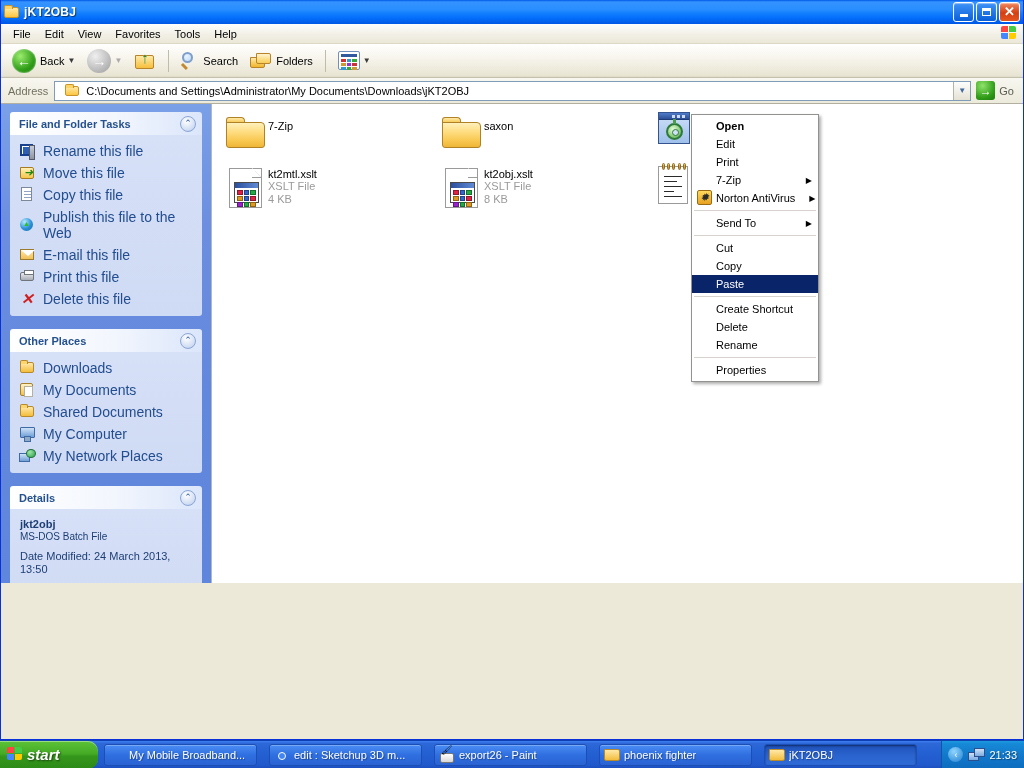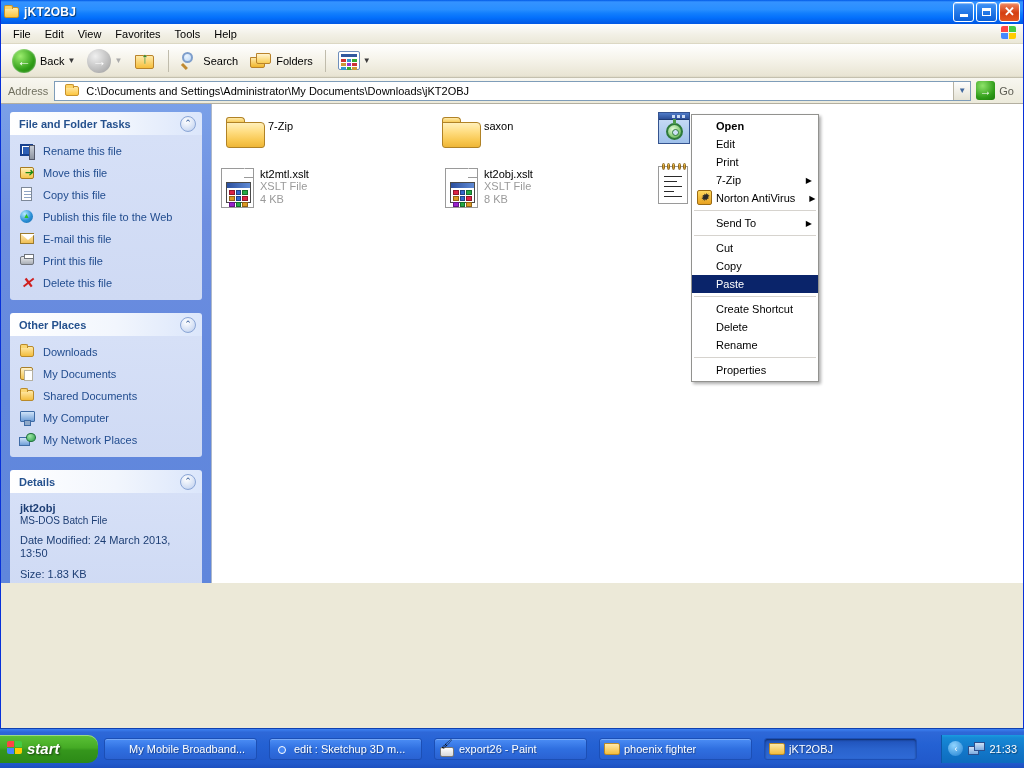--- a/index.html
+++ b/index.html
@@ -208,21 +208,21 @@
     display: flex; align-items: center; justify-content: center;
     color: #2b5494; font-size: 9px; line-height: 1;
   }
   .panel-body {
     background: linear-gradient(to bottom,#d6e0f7,#cfdaf4);
     padding: 8px 6px 9px 9px;
   }
   .task-row { display: flex; align-items: center; margin-bottom: 6px; }
   .task-row:last-child { margin-bottom: 0; }
   .task-row .ticon { width: 18px; flex: 0 0 18px; height: 16px; position: relative; margin-right: 6px; }
-  .task-row .tlbl { color: #224d8f; font-size: 11px; }
+  .task-row .tlbl { color: #224d8f; font-size: 14px; }
 
   
   .ic-rename { position:absolute; left:1px; top:1px; width:13px; height:12px; background:#fff; border:2px solid #17418f; }
   .ic-rename::after { content:""; position:absolute; right:-4px; top:-1px; width:4px; height:13px; background:linear-gradient(to bottom,#c8cdd6,#8d94a1); border:1px solid #53586a;}
   .ic-rename::before { content:""; position:absolute; left:1px; top:1px; width:8px; height:7px; background:#2d5fb5;}
   .ic-move { position:absolute; left:1px; top:2px; width:14px; height:12px; background:linear-gradient(to bottom,#fff0b8,#f5c64a); border:1px solid #a87b22; border-radius:0 2px 2px 2px;}
   .ic-move::after { content:"➜"; position:absolute; left:3px; top:-3px; font-size:11px; color:#1d8a12; line-height:14px;}
   .ic-copy { position:absolute; left:2px; top:0px; width:11px; height:14px; background:#fff; border:1px solid #7d8898;}
   .ic-copy::after { content:""; position:absolute; left:2px; top:3px; width:7px; height:1px; box-shadow:0 0 0 0 #8fa4c4, 0 3px 0 0 #8fa4c4, 0 6px 0 0 #8fa4c4; background:#8fa4c4;}
   .ic-publish { position:absolute; left:1px; top:1px; width:13px; height:13px; border-radius:50%; background:radial-gradient(circle at 35% 30%,#b6ecff,#2a8fd6 55%,#1668a8);}
@@ -371,21 +371,21 @@
     background: linear-gradient(to bottom,#ffd95e,#e8a220);
     border: 1px solid #9c6c14; border-radius: 2px;
   }
   .norton-ic::after {
     content: "✹"; position: absolute; left: 2px; top: -2px;
     font-size: 11px; color: #2a2a2a; line-height: 16px;
   }
 
   
   #taskbar {
-    position: absolute; left: 0; bottom: 0; width: 1024px; height: 40px;
+    position: absolute; left: 0; bottom: 0; width: 1024px; height: 28px;
     background: linear-gradient(to bottom,#3c81f3 0%,#2e68d8 8%,#2461d3 40%,#2159cb 88%,#1c4fc0 100%);
     border-top: 1px solid #1040b0;
     display: flex; align-items: center;
   }
   #startbtn {
     width: 98px; height: 28px; flex: 0 0 98px;
     background: linear-gradient(to bottom,#5cc237 0%,#45ab25 45%,#35961c 55%,#2c8a17 100%);
     border-radius: 0 10px 10px 0;
     display: flex; align-items: center;
     padding-left: 7px;
@@ -716,21 +716,21 @@
                 <i style="right:14px"></i>
               </div>
             <div class="gear"></div>
           </div>
         </div>
         <div class="fi-text" style="padding-top:6px">
           <div class="fi-name selected">jkt2obj</div>
         </div>
       </div>
 
-      <div class="fileitem" style="left:4px; top:62px;">
+      <div class="fileitem" style="left:12px; top:62px;">
         <div class="fi-icon">
           <div class="xsltfile">
             <div class="corner"></div>
             <div class="win">
               <div class="tbar"></div>
               <div class="grid">
                 <i style="background:#d24"></i>
                   <i style="background:#36c"></i>
                   <i style="background:#2a4"></i>
                 <i style="background:#d92"></i>

